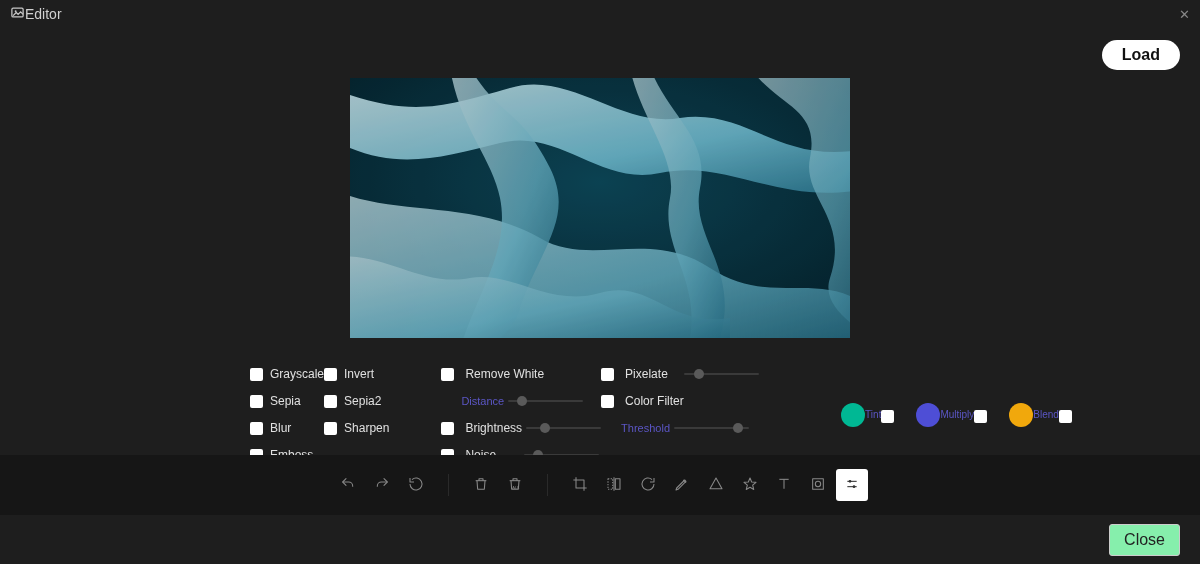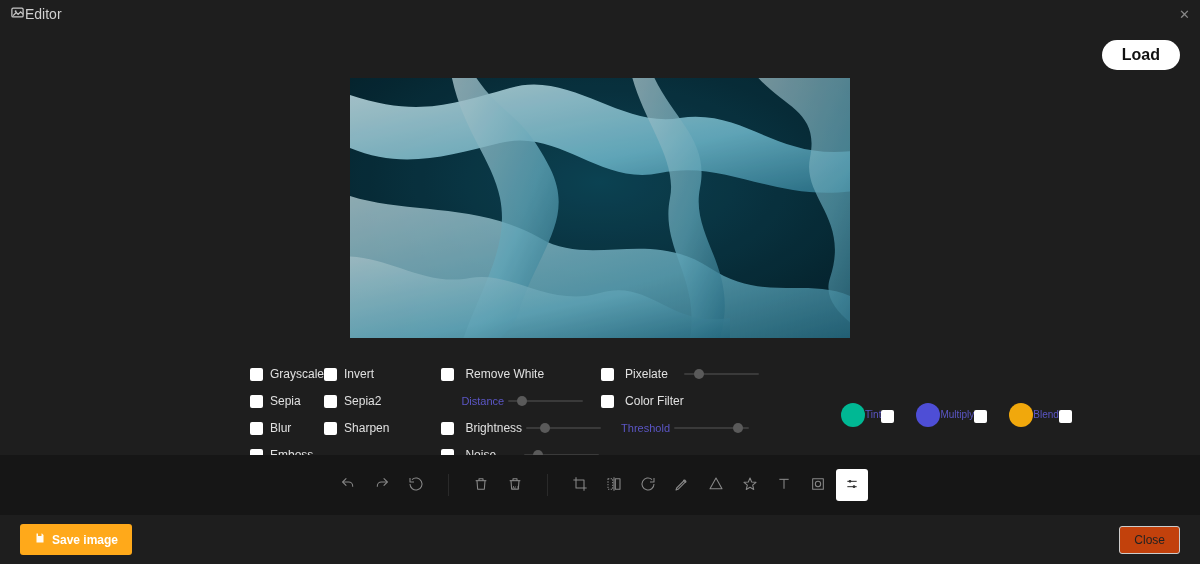--- a/index.html
+++ b/index.html
@@ -119,24 +119,24 @@
   .save-btn {
     background:#ffa91a; color:#fff;
     padding: 8px 14px; border-radius:3px;
     font-size:12px; font-weight:600;
     display:flex; align-items:center; gap:6px;
     cursor:pointer;
   }
   .save-btn svg{ width:12px; height:12px; }
   .close-btn {
     margin-left:auto;
-    background:#c2410c; color:#222;
+    background:#86efac; color:#222;
     padding:6px 14px; border-radius:3px;
     border:1px solid #ccc;
-    font-size:12px; cursor:pointer;
+    font-size:16px; cursor:pointer;
   }
 </style>
 </head>
 <body>
 
 <div class="header">
   <span>
     <svg viewBox="0 0 24 24" fill="none" stroke="#c8c8c8" stroke-width="2">
       <rect x="3" y="5" width="18" height="14" rx="2"></rect>
       <circle cx="9" cy="10" r="1.5" fill="#c8c8c8" stroke="none"></circle>
@@ -372,22 +372,14 @@
       <span><svg viewBox="0 0 24 24" fill="none" stroke="currentColor" stroke-width="1.6" stroke-linejoin="round">
           <path d="M5 8h14"></path>
           <circle cx="9" cy="8" r="2" fill="currentColor" stroke="none"></circle>
           <path d="M5 16h14"></path>
           <circle cx="15" cy="16" r="2" fill="currentColor" stroke="none"></circle>
         </svg></span>
     </div>
   </div>
 
 <div class="footer">
-  <div class="save-btn">
-    <span>
-      <svg viewBox="0 0 24 24" fill="#fff">
-          <path d="M5 3h11l3 3v15H5zM8 3v5h7V3zM7 14h10v5H7z" opacity="0.95"></path>
-        </svg>
-    </span>
-    <span>Save image</span>
-  </div>
   <div class="close-btn">Close</div>
 </div>
 
 </body></html>

